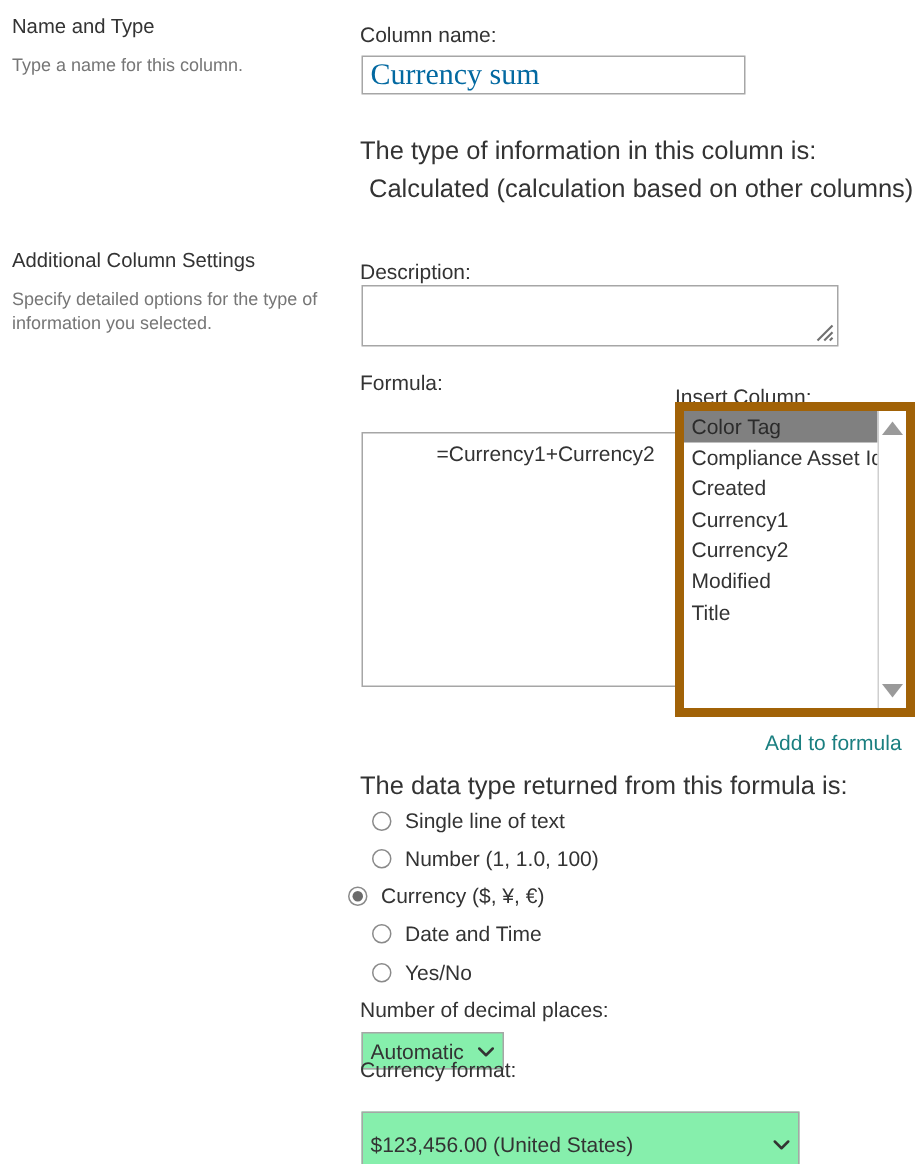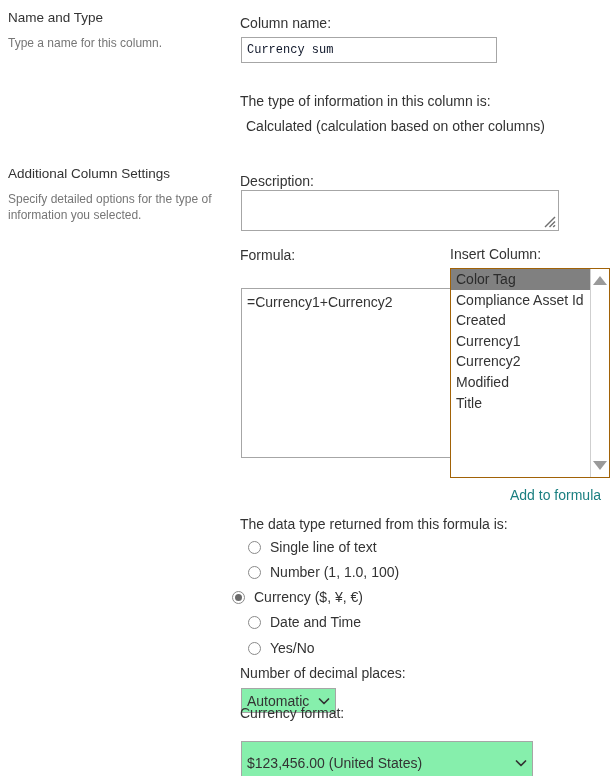--- a/index.html
+++ b/index.html
@@ -38,35 +38,35 @@
   
   .field-label {
     position: absolute;
     font-size: 14px;
     color: #333333;
     line-height: 18px;
     white-space: nowrap;
   }
   .static-text {
     position: absolute;
-    font-size: 14px;
+    font-size: 17px;
     color: #333333;
     line-height: 18px;
     white-space: nowrap;
   }
 
   
   .text-input {
     position: absolute;
     box-sizing: border-box;
     border: 1px solid #a6a6a6;
     background: #ffffff;
-    font-family: Liberation Mono, monospace;
-    font-size: 12px;
-    color: #0f172a;
+    font-family: Liberation Serif, serif;
+    font-size: 20px;
+    color: #0369a1;
     padding: 0 5px;
     outline: none;
   }
 
   
   .ta-wrap {
     position: absolute;
     box-sizing: border-box;
     border: 1px solid #a6a6a6;
     background: #ffffff;
@@ -92,21 +92,21 @@
     bottom: 2px;
     width: 12px;
     height: 12px;
     pointer-events: none;
   }
 
   
   .listbox {
     position: absolute;
     box-sizing: border-box;
-    border: 1px solid #a16207;
+    border: 6px solid #a16207;
     background: #ffffff;
     overflow: hidden;
   }
   .lb-items {
     position: absolute;
     left: 0;
     top: 0;
     right: 18px;
     bottom: 0;
   }
@@ -246,30 +246,30 @@
 <div class="ta-wrap" style="left:241px; top:190px; width:318px; height:41px;">
   <textarea style=""></textarea>
   <svg class="grip" viewBox="0 0 12 12">
     <path d="M11 1 L1 11" stroke="#707070" stroke-width="1.4" fill="none"></path>
     <path d="M11 5.5 L5.5 11" stroke="#707070" stroke-width="1.4" fill="none"></path>
     <path d="M11 9.2 L9.2 11" stroke="#707070" stroke-width="1.4" fill="none"></path>
   </svg>
 </div>
 
 <div class="field-label" style="left:240px; top:246px;">Formula:</div>
-<div class="ta-wrap" style="left:241px; top:288px; width:248px; height:170px;">
+<div class="ta-wrap" style="left:241px; top:288px; width:248px; height:170px;padding-left:44px;">
   <textarea style="">=Currency1+Currency2</textarea>
   <svg class="grip" viewBox="0 0 12 12">
     <path d="M11 1 L1 11" stroke="#707070" stroke-width="1.4" fill="none"></path>
     <path d="M11 5.5 L5.5 11" stroke="#707070" stroke-width="1.4" fill="none"></path>
     <path d="M11 9.2 L9.2 11" stroke="#707070" stroke-width="1.4" fill="none"></path>
   </svg>
 </div>
 
-<div class="field-label" style="left:450px; top:245px;">Insert Column:</div>
+<div class="field-label" style="left:450px; top:255px;">Insert Column:</div>
 <div class="listbox" style="left:450px; top:268px; width:160px; height:210px;">
   <div class="lb-items">
     <div class="lb-item selected">Color Tag</div>
     <div class="lb-item">Compliance Asset Id</div>
     <div class="lb-item">Created</div>
     <div class="lb-item">Currency1</div>
     <div class="lb-item">Currency2</div>
     <div class="lb-item">Modified</div>
     <div class="lb-item">Title</div>
   </div>

